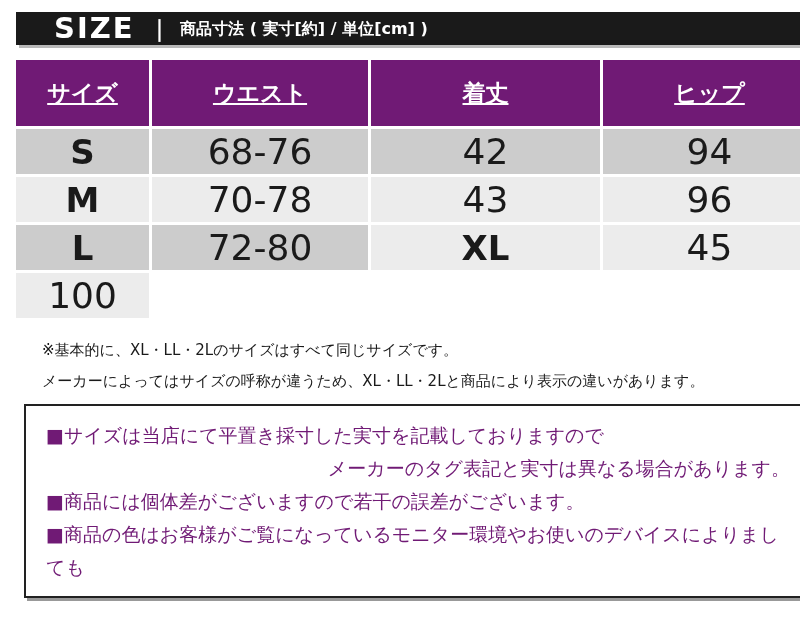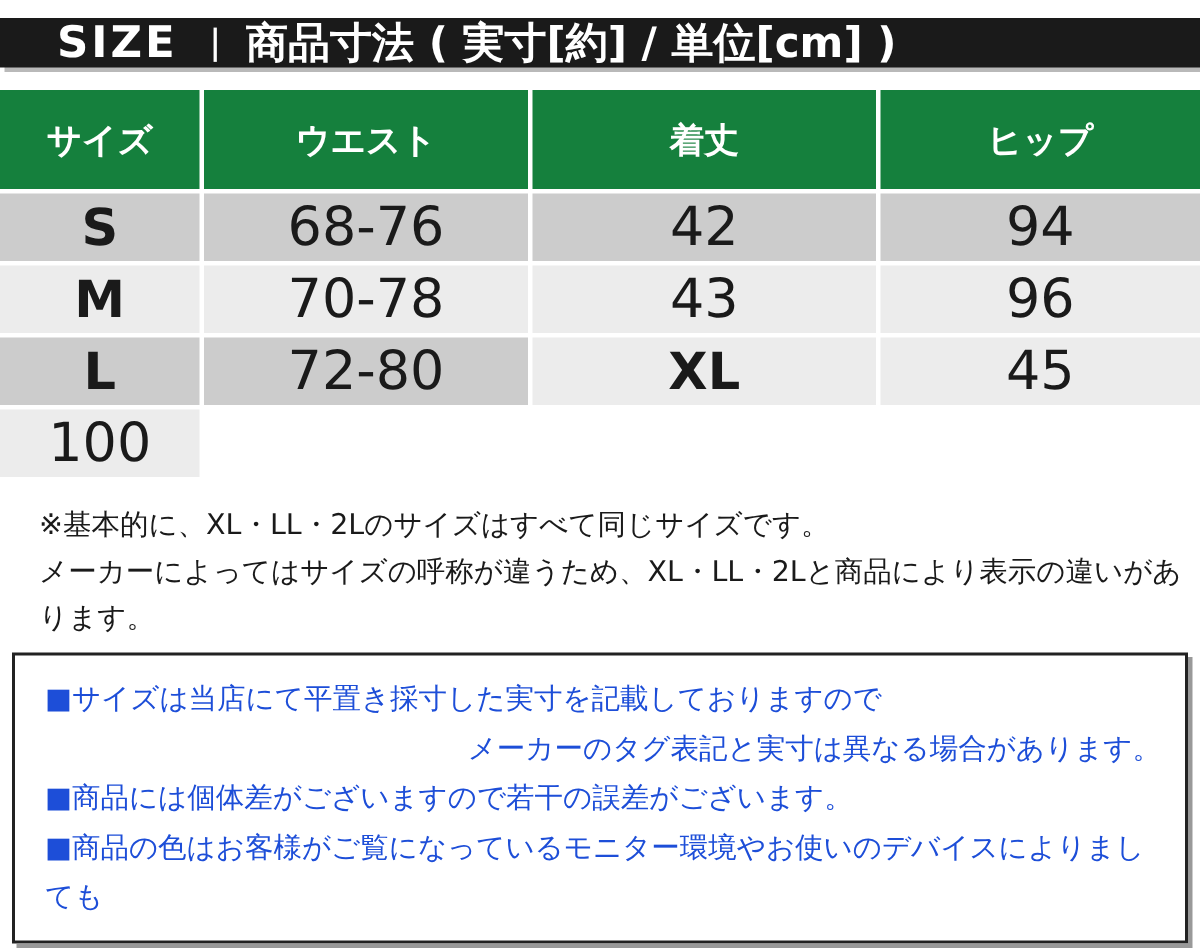--- a/index.html
+++ b/index.html
@@ -3,82 +3,82 @@
 <meta charset="utf-8">
 <style>
   html,body{margin:0;padding:0;}
   body{
     width:800px;height:633px;
     background:#ffffff;
     font-family:"DejaVu Sans","Liberation Sans",sans-serif;
     color:#1a1a1a;
     overflow:hidden;
   }
-  .page{width:800px;height:448px;box-sizing:border-box;padding-top:12px;}
+  .page{width:800px;height:448px;box-sizing:border-box;padding-top:12px;padding-left:16px;}
 
   
   .title-bar{
     height:33px;width:800px;box-sizing:border-box;
     background:#1a1a1a;color:#ffffff;
     display:flex;align-items:center;
     padding-left:38px;
     box-shadow:3px 3px 0 #b9b9b9;
   }
   .title-bar .brand{
     font-size:29px;font-weight:bold;letter-spacing:2px;line-height:1;
   }
   .title-bar .sep{
     font-size:22px;font-weight:bold;margin:0 10px 0 14px;line-height:1;
   }
   .title-bar .subtitle{
-    font-size:28px;font-weight:bold;line-height:1;
+    font-size:16px;font-weight:bold;line-height:1;
   }
 
   
   .size-table{
     margin-top:15px;
     display:grid;
     grid-template-columns:133px 216px 229px 213px;
     gap:3px;
     background:#ffffff;
     width:800px;
   }
   .th{
-    height:66px;background:#15803d;color:#ffffff;
+    height:66px;background:#701a75;color:#ffffff;
     font-size:23px;font-weight:bold;
-    display:flex;align-items:center;justify-content:center;
+    display:flex;align-items:center;justify-content:center;text-decoration:underline;
   }
   .cell{
     height:45px;
     display:flex;align-items:center;justify-content:center;
     font-size:36px;
   }
   .cell.size{font-size:34px;font-weight:bold;}
   .alt-a{background:#cccccc;}
   .alt-b{background:#ececec;}
 
   
   .note{
     margin-top:17px;
     padding-left:26px;padding-right:6px;
-    font-size:19px;line-height:31px;
+    font-size:15px;line-height:31px;
     color:#1a1a1a;
   }
 
   
   .disclaimer{
     margin:7px 8px 0 8px;
     border:2px solid #222222;
     box-shadow:3px 3px 0 #999999;
     padding:13px 16px 12px 20px;
     box-sizing:border-box;
     width:784px;
   }
   .disclaimer p{
-    margin:0;font-size:19px;line-height:33px;color:#1d4ed8;
+    margin:0;font-size:19px;line-height:33px;color:#701a75;
   }
   .disclaimer p.cont{padding-left:21px;text-align:right;}
 </style>
 </head>
 <body>
 
 <div class="page">
 
   <div class="title-bar">
     <span class="brand">SIZE</span>

